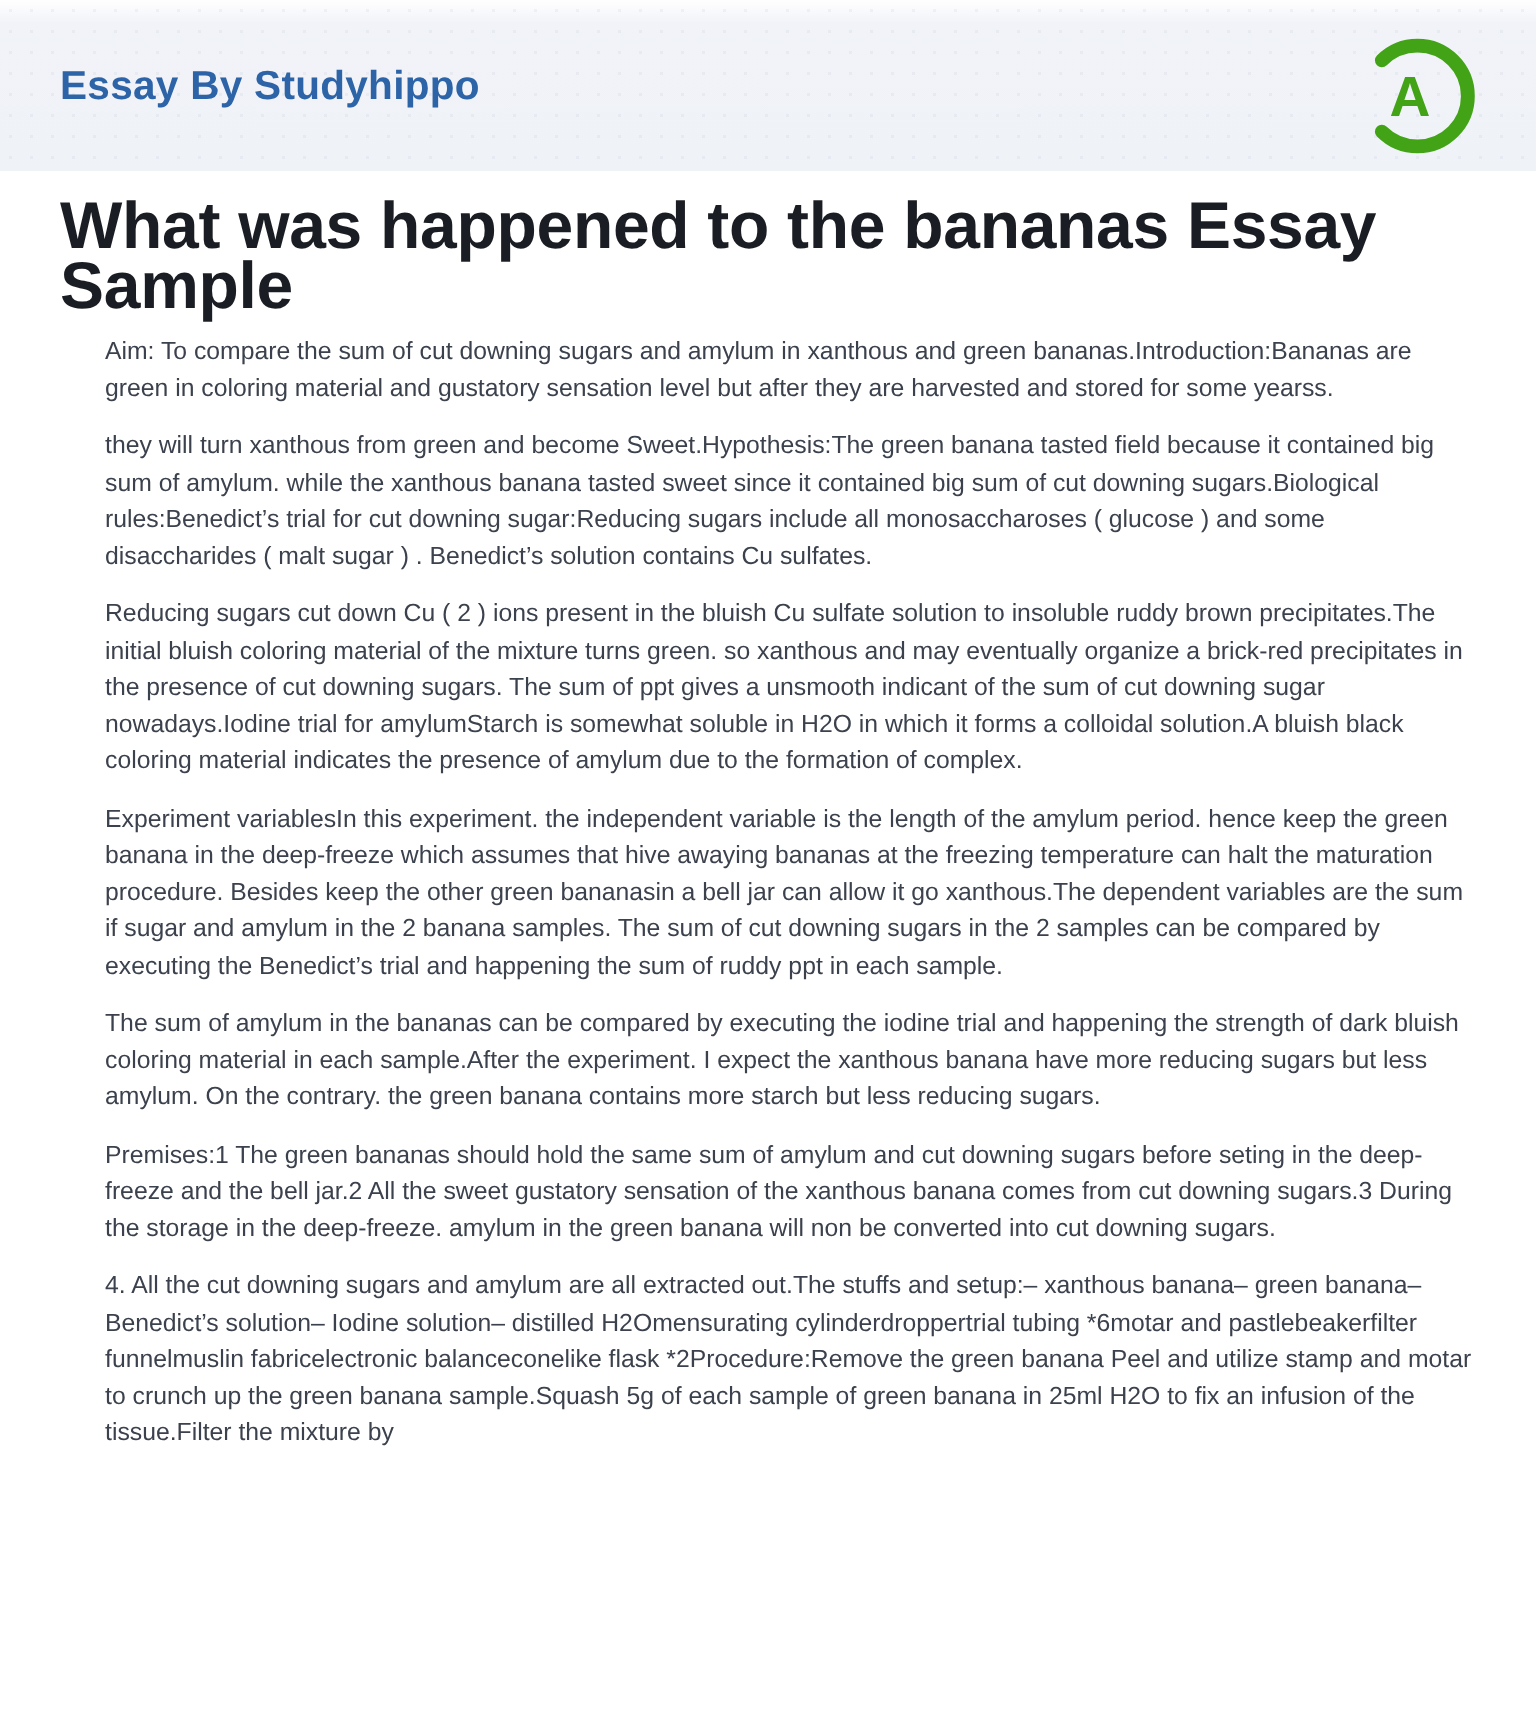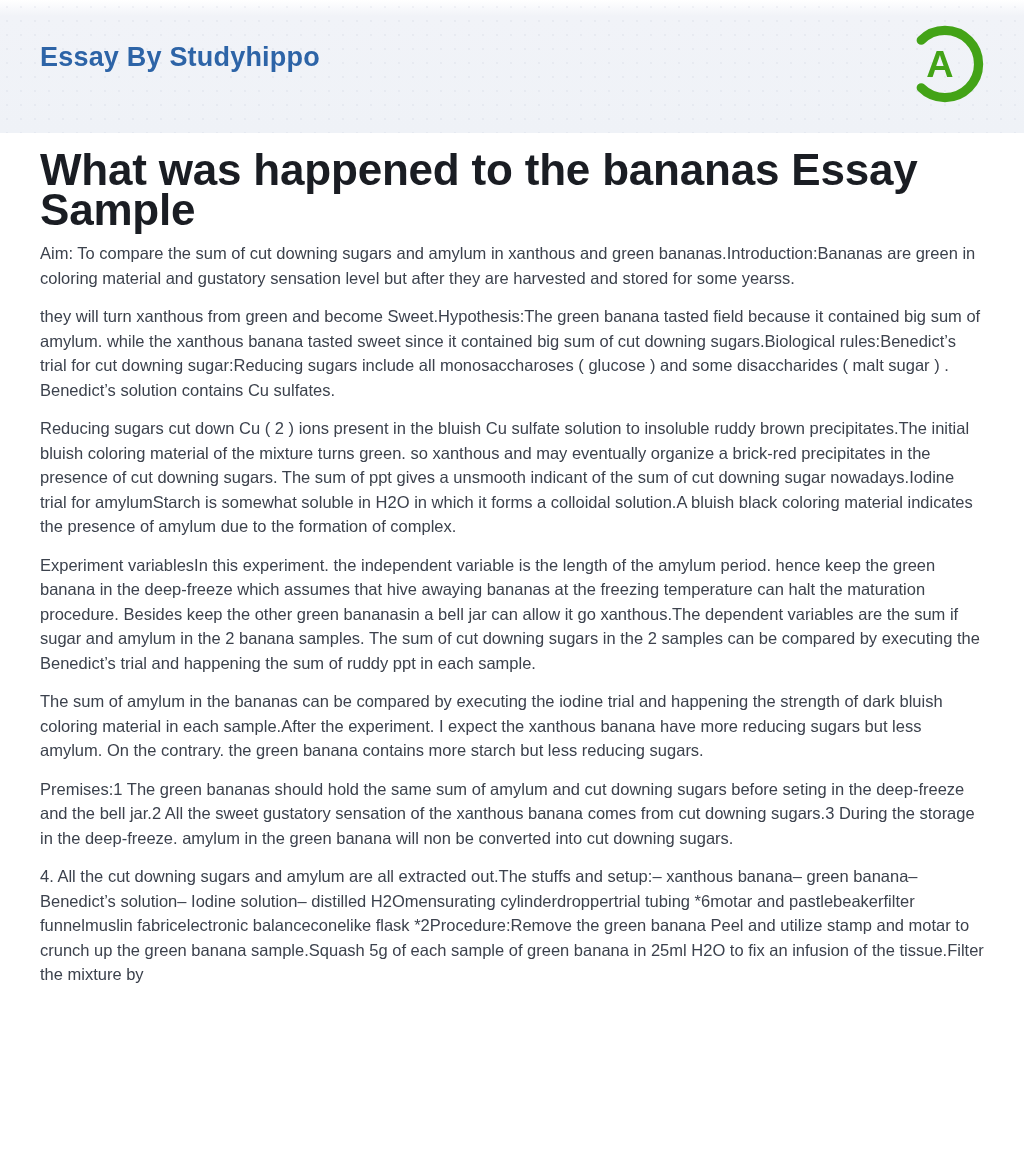--- a/index.html
+++ b/index.html
@@ -8,21 +8,21 @@
     width: 1024px;
     min-height: 1149px;
     font-family: "Liberation Sans", sans-serif;
     position: relative;
   }
 
   
   .site-header {
     position: relative;
     width: 100%;
-    height: 133px;
+    height: 114px;
     background:
       radial-gradient(rgba(110,120,155,0.07) 1px, rgba(0,0,0,0) 1.3px),
       linear-gradient(#ffffff 0px, #f1f3f8 16px, #eff2f7 100%);
     background-size: 14px 14px, 100% 100%;
   }
   .header-text {
     position: absolute;
     left: 40px;
     top: 42px;
   }
@@ -64,20 +64,21 @@
     color: #1a1d23;
     letter-spacing: -0.2px;
   }
   .essay-body { margin-top: 11px; }
   .essay-body p {
     font-size: 16.5px;
     line-height: 24.5px;
     color: #3c424d;
     margin-bottom: 14px;
     letter-spacing: 0;
+    margin-left: 30px;
   }
 </style>
 </head>
 <body>
 
 <header class="site-header">
   <div class="header-text">
     <div class="site-title">Essay By Studyhippo</div>
     <a class="page-url"></a>
   </div>

